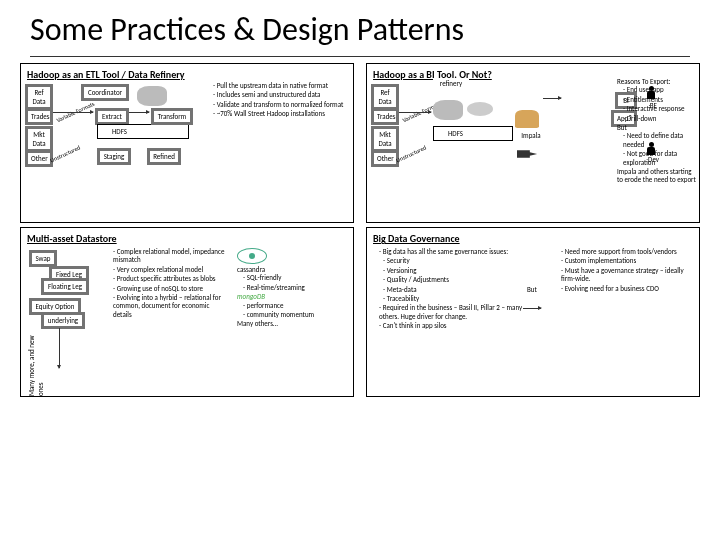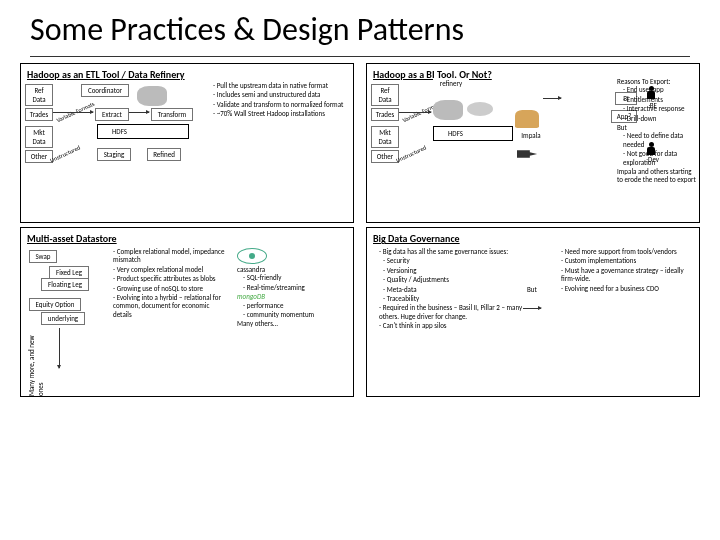--- a/index.html
+++ b/index.html
@@ -3,21 +3,21 @@
 <meta charset="utf-8">
 <style>
   * { box-sizing: border-box; margin: 0; padding: 0; }
   body { width: 720px; height: 540px; background: #fff; font-family: Calibri, Arial, sans-serif; color: #000; position: relative; overflow: hidden; }
   .title { font-size: 32px; font-weight: 300; padding: 10px 30px 6px; position: relative; }
   .title::after { content: ""; position: absolute; left: 30px; right: 30px; height: 1px; background: #333; bottom: -2px; }
   .main { display: flex; flex-direction: column; padding: 8px 20px 0; gap: 4px; }
   .row { display: flex; gap: 12px; }
   .quadrant { flex: 1; border: 1px solid #000; padding: 4px 6px; min-height: 160px; position: relative; }
   .q-title { font-size: 10px; font-weight: 700; text-decoration: underline; margin-bottom: 4px; }
-  .box { border: 1px solid #737373; padding: 1px 3px; font-size: 7px; background: #fff; position: absolute; text-align: center; }
+  .box { border: 3px solid #737373; padding: 1px 3px; font-size: 7px; background: #fff; position: absolute; text-align: center; }
   ul.bullets { list-style: none; font-size: 7px; padding-left: 6px; }
   ul.bullets li::before { content: "- "; }
   ul.bullets li { margin-bottom: 1px; line-height: 1.2; }
   ul.sub { padding-left: 10px; }
   .small { font-size: 7px; line-height: 1.2; }
   .arrow { position: absolute; height: 1px; background: #333; }
   .arrow::after { content: ""; position: absolute; right: -3px; top: -2px; border: 2px solid transparent; border-left: 4px solid #333; }
   .arrow.down { width: 1px; }
   .arrow.down::after { right: auto; left: -2px; bottom: -3px; top: auto; border: 2px solid transparent; border-top: 4px solid #333; }
   .diag-label { position: absolute; font-size: 6px; transform: rotate(-25deg); }

